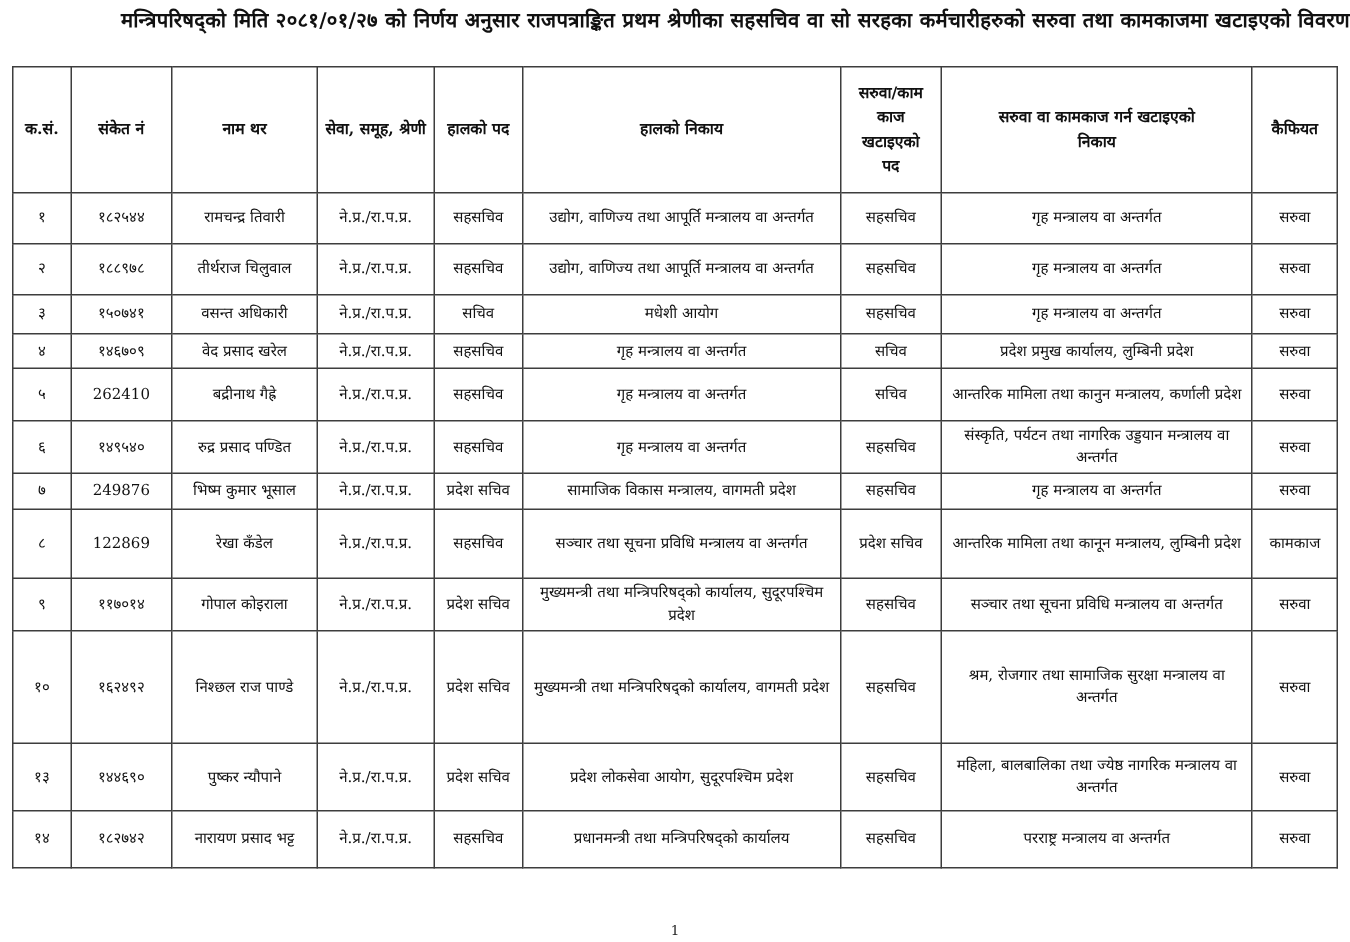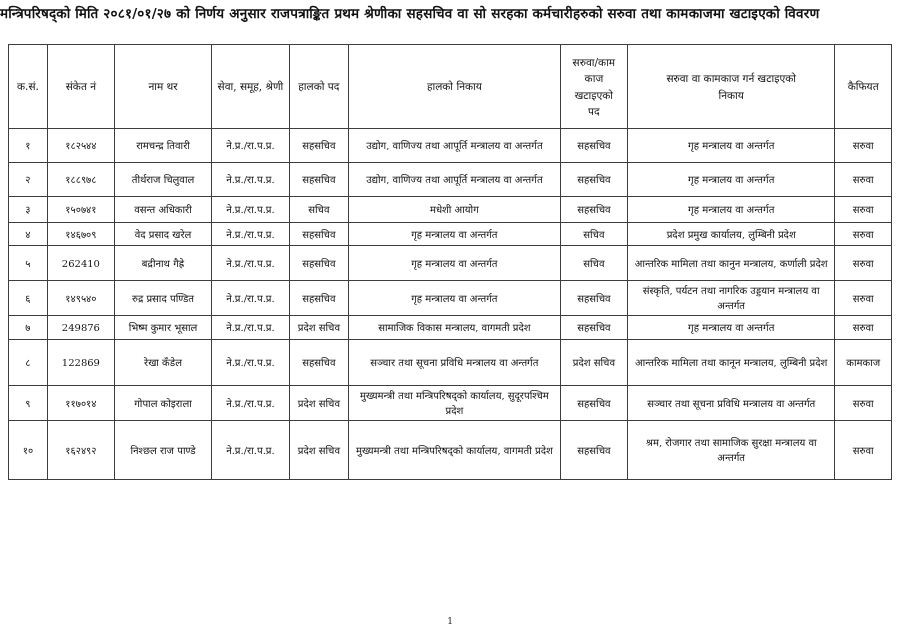--- a/index.html
+++ b/index.html
@@ -16,21 +16,21 @@
     position: relative;
     width: 900px;
     height: 628px;
     background: #ffffff;
   }
   .doc-title {
     position: absolute;
     top: 4px;
     left: 0;
     width: 100%;
-    text-align: left;
+    text-align: right;
     font-size: 13.5px;
     font-weight: bold;
     letter-spacing: 0.2px;
     white-space: nowrap;
   }
   table.transfer-table {
     position: absolute;
     top: 44px;
     left: 8px;
     width: 884px;
@@ -40,41 +40,41 @@
   table.transfer-table th,
   table.transfer-table td {
     border: 1px solid #3d3d3d;
     text-align: center;
     vertical-align: middle;
     padding: 2px 3px;
     overflow: hidden;
   }
   table.transfer-table th {
     font-size: 10.5px;
-    font-weight: normal;
+    font-weight: bold;
     line-height: 1.55;
     white-space: pre-line;
     margin-left: 32px;
   }
   table.transfer-table td {
     font-size: 10px;
     font-weight: normal;
     line-height: 1.5;
   }
   thead tr { height: 84px; }
   tbody tr:nth-child(1)  { height: 34px; }
   tbody tr:nth-child(2)  { height: 34px; }
   tbody tr:nth-child(3)  { height: 26px; }
   tbody tr:nth-child(4)  { height: 23px; }
   tbody tr:nth-child(5)  { height: 35px; }
   tbody tr:nth-child(6)  { height: 33px; }
   tbody tr:nth-child(7)  { height: 24px; }
   tbody tr:nth-child(8)  { height: 46px; }
   tbody tr:nth-child(9)  { height: 30px; }
-  tbody tr:nth-child(10) { height: 59px; }
+  tbody tr:nth-child(10) { height: 75px; }
   tbody tr:nth-child(11) { height: 45px; }
   tbody tr:nth-child(12) { height: 38px; }
   tbody tr:nth-child(13) { height: 39px; }
   tbody tr:nth-child(14) { height: 26px; }
   col.c0 { width: 4.4%; }
   col.c1 { width: 7.6%; }
   col.c2 { width: 11.0%; }
   col.c3 { width: 8.8%; }
   col.c4 { width: 6.7%; }
   col.c5 { width: 24.0%; }
@@ -231,18 +231,40 @@
           <td class="c0">१०</td>
           <td class="c1">१६२४९२</td>
           <td class="c2">निश्छल राज पाण्डे</td>
           <td class="c3">ने.प्र./रा.प.प्र.</td>
           <td class="c4">प्रदेश सचिव</td>
           <td class="c5">मुख्यमन्त्री तथा मन्त्रिपरिषद्को कार्यालय, वागमती प्रदेश</td>
           <td class="c6">सहसचिव</td>
           <td class="c7">श्रम, रोजगार तथा सामाजिक सुरक्षा मन्त्रालय वा अन्तर्गत</td>
           <td class="c8">सरुवा</td>
         </tr>
+        <tr>
+          <td class="c0">१३</td>
+          <td class="c1">१४४६९०</td>
+          <td class="c2">पुष्कर न्यौपाने</td>
+          <td class="c3">ने.प्र./रा.प.प्र.</td>
+          <td class="c4">प्रदेश सचिव</td>
+          <td class="c5">प्रदेश लोकसेवा आयोग, सुदूरपश्चिम प्रदेश</td>
+          <td class="c6">सहसचिव</td>
+          <td class="c7">महिला, बालबालिका तथा ज्येष्ठ नागरिक मन्त्रालय वा अन्तर्गत</td>
+          <td class="c8">सरुवा</td>
+        </tr>
+        <tr>
+          <td class="c0">१४</td>
+          <td class="c1">१८२७४२</td>
+          <td class="c2">नारायण प्रसाद भट्ट</td>
+          <td class="c3">ने.प्र./रा.प.प्र.</td>
+          <td class="c4">सहसचिव</td>
+          <td class="c5">प्रधानमन्त्री तथा मन्त्रिपरिषद्को कार्यालय</td>
+          <td class="c6">सहसचिव</td>
+          <td class="c7">परराष्ट्र मन्त्रालय वा अन्तर्गत</td>
+          <td class="c8">सरुवा</td>
+        </tr>
       </tbody>
   </table>
 
   <div class="page-number">1</div>
 
 </div>
 
 </body></html>

